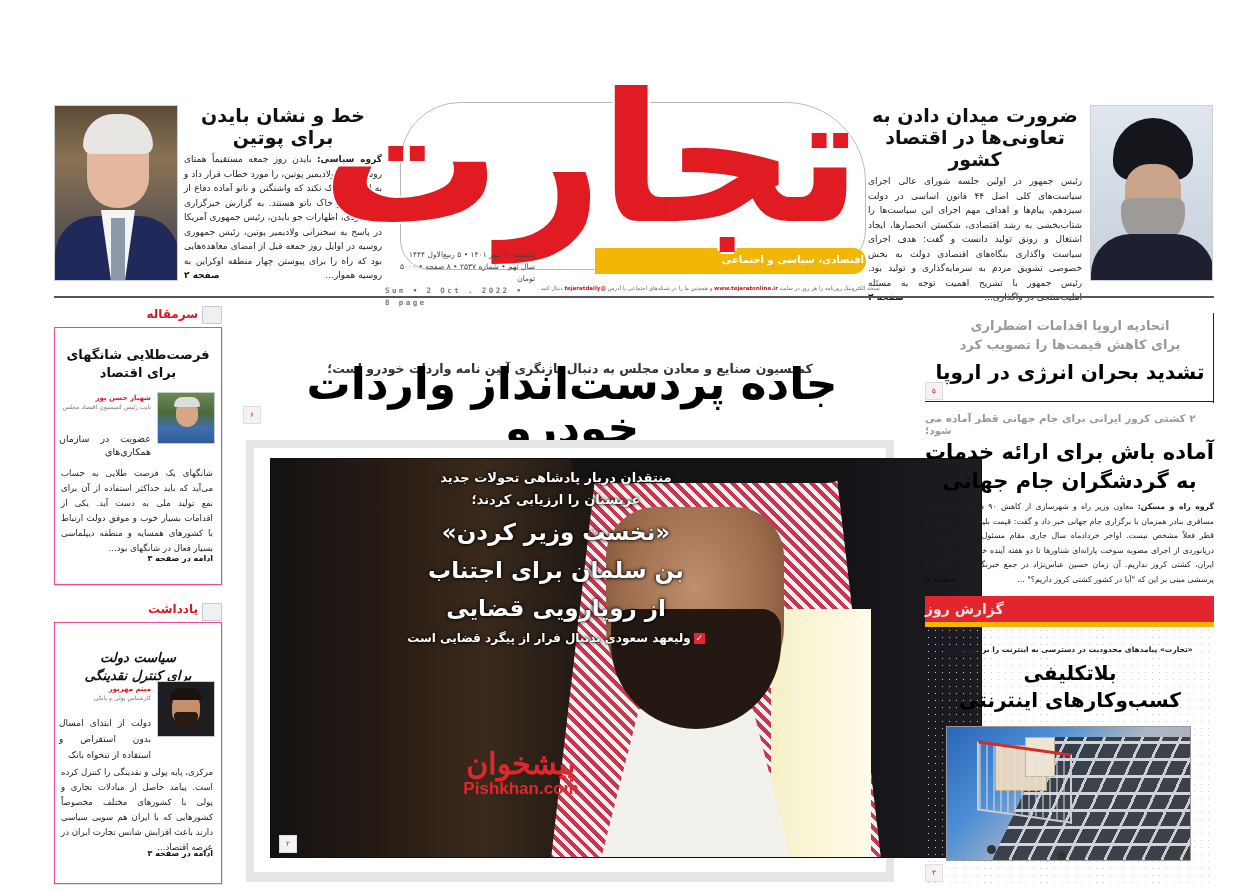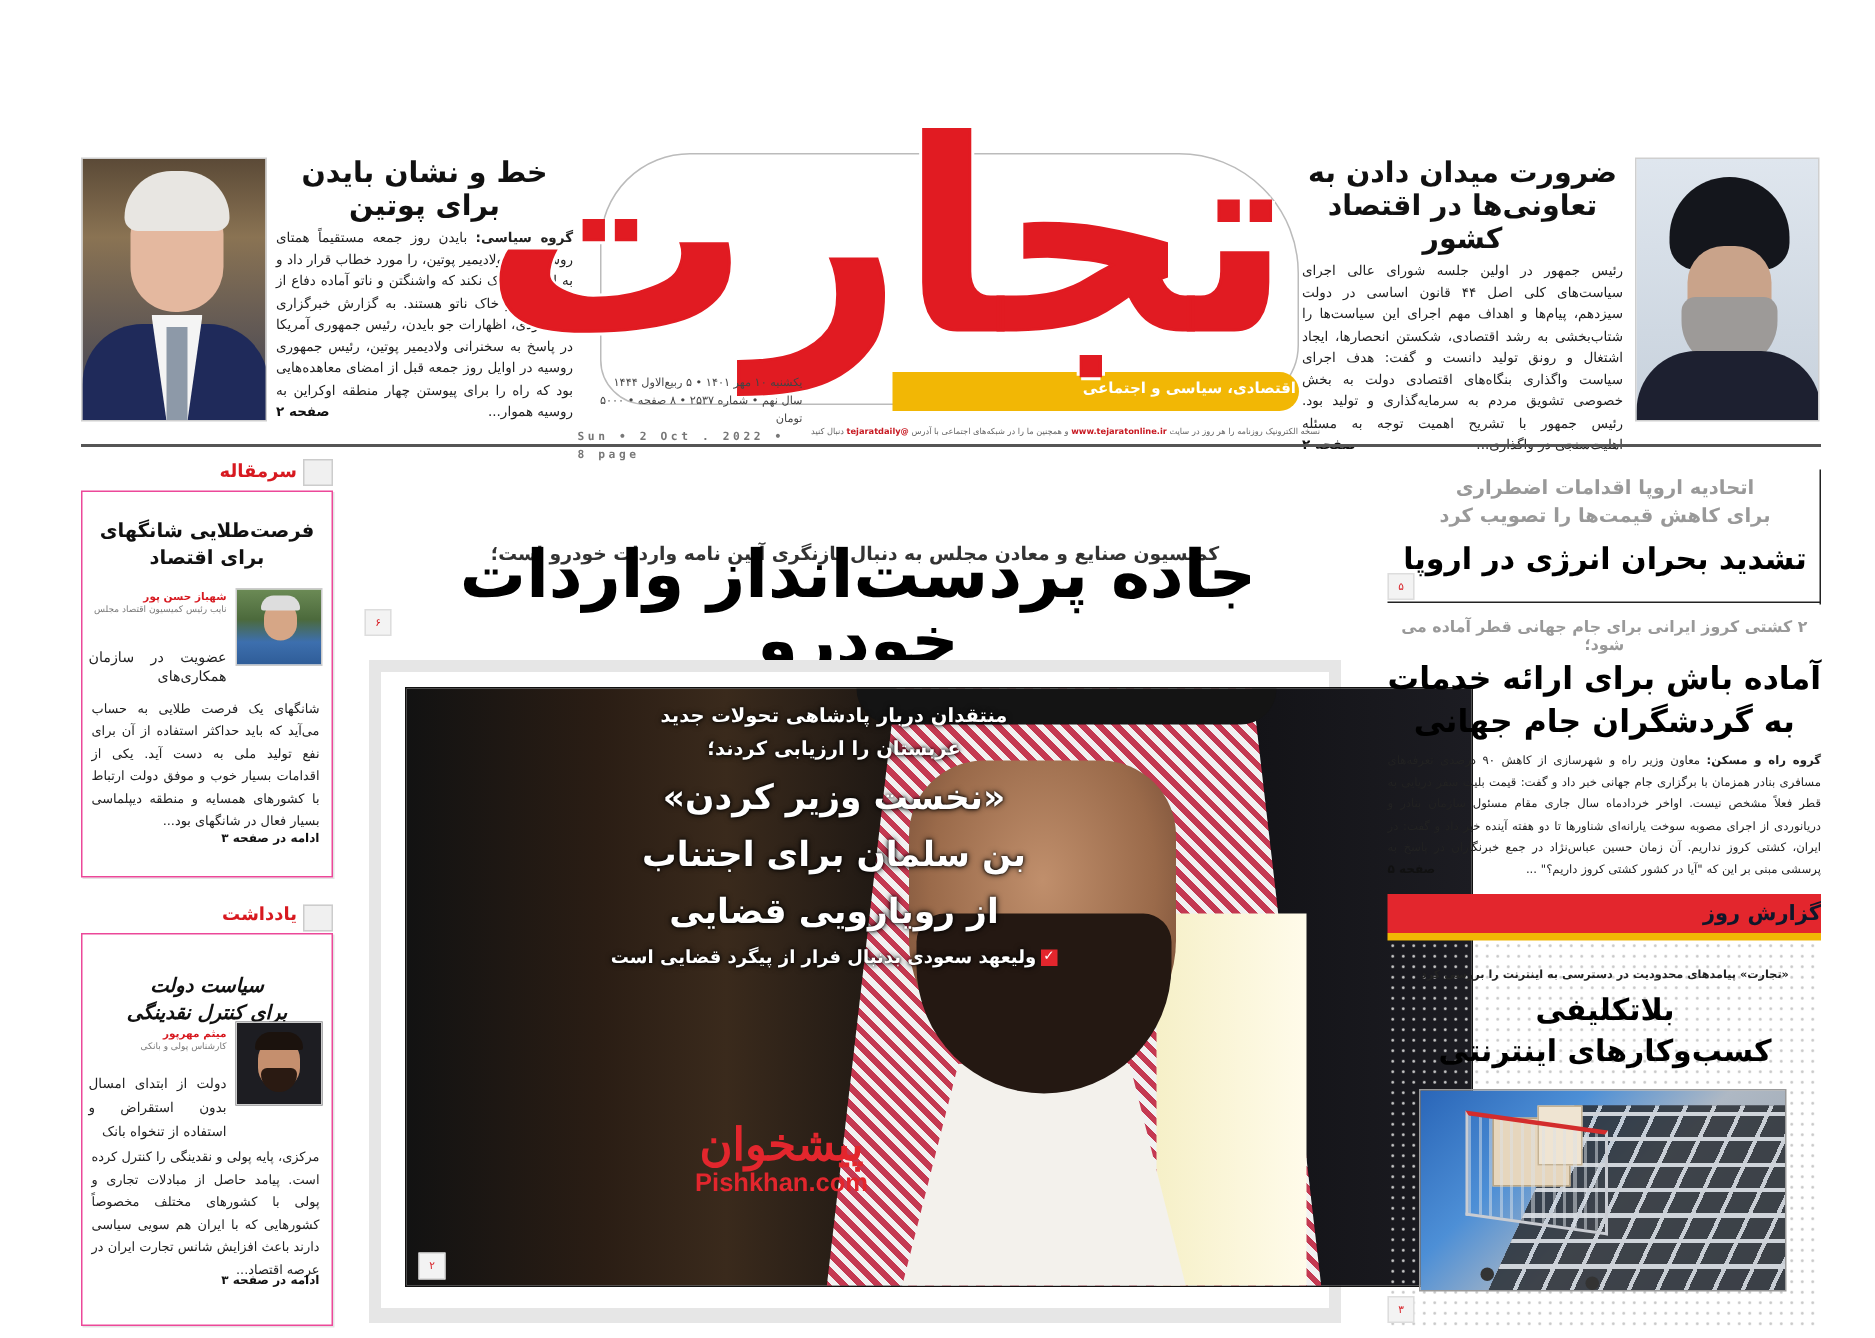--- a/index.html
+++ b/index.html
@@ -79,25 +79,25 @@
   .ov-head { font-size: 23px; font-weight: 900; line-height: 38px; }
   .ov-sub { font-size: 12px; font-weight: 700; margin-top: 4px; white-space: nowrap; }
   .ov-check { display:inline-block; width: 11px; height: 11px; background: #e3262d; color:#fff; font-size: 9px; line-height: 11px; text-align:center; margin-left: 3px; vertical-align: middle; text-shadow:none; }
   .watermark { position:absolute; left: 190px; top: 290px; width: 120px; text-align: center; color: #e3262d; }
   .wm-fa { font-size: 30px; font-weight: 700; font-family: "DejaVu Serif", serif; line-height: 1; }
   .wm-en { font-size: 17px; font-weight: 700; direction: ltr; font-family: "Liberation Sans", sans-serif; }
 
   
   .r-kicker { font-size: 13px; font-weight: 700; color: #999; text-align: center; line-height: 19px; }
   .r-head { font-size: 20px; font-weight: 900; color: #000; text-align: center; line-height: 25px; }
-  .r-kicker2 { font-size: 10.5px; font-weight: 700; color: #999; text-align: center; }
+  .r-kicker2 { font-size: 10.5px; font-weight: 700; color: #999; text-align: left; }
   .r-head2 { font-size: 21px; font-weight: 900; color: #000; text-align: center; line-height: 29px; }
   .r-body { font-size: 7.8px; line-height: 14.5px; text-align: justify; color: #222; }
   .r-rule { background: #222; }
-  .report-bar { left: 925px; top: 596px; width: 289px; height: 26px; background: #e3262d; color: #0f172a; font-size: 14px; font-weight: 700; text-align: right; line-height: 26px; }
+  .report-bar { left: 925px; top: 596px; width: 289px; height: 26px; background: #e3262d; color: #e5e5e5; font-size: 14px; font-weight: 700; text-align: left; line-height: 26px; }
   .report-under { left: 925px; top: 622px; width: 289px; height: 5px; background: #f2b705; }
   .dotted { left: 925px; top: 627px; width: 289px; height: 258px;
     background-image: radial-gradient(#c8c8c8 0.8px, transparent 1px); background-size: 7px 7px; }
   .rep-kicker { font-size: 7.5px; font-weight: 700; color: #222; text-align: center; }
   .rep-head { font-size: 20px; font-weight: 900; color: #000; text-align: center; line-height: 27px; }
   .photo-cart { left: 946px; top: 726px; width: 245px; height: 135px; border: 1px solid #999; overflow: hidden;
     background: linear-gradient(135deg, #2a66b8 0%, #4d8fd6 30%, #aeb8c4 55%, #9aa2ab 100%); }
   .keys { position:absolute; left: 70px; top: 10px; width: 200px; height: 140px; transform: skewX(-25deg);
     background:
       repeating-linear-gradient(90deg, #2b2f36 0 16px, #cfd4da 16px 19px),

